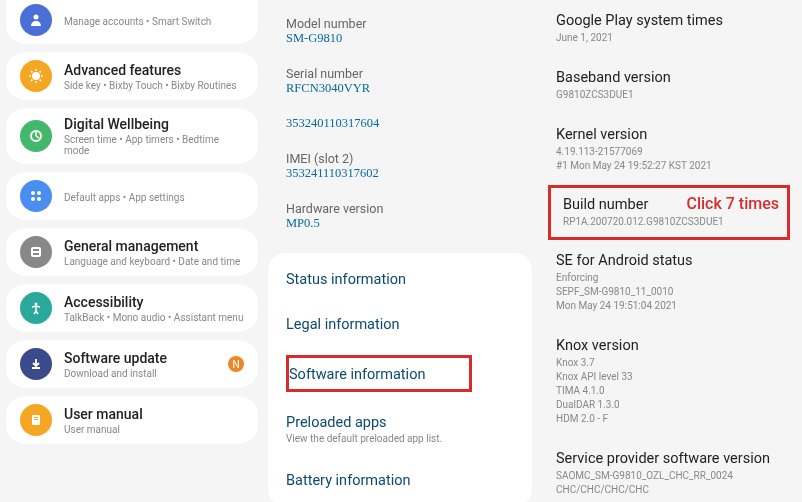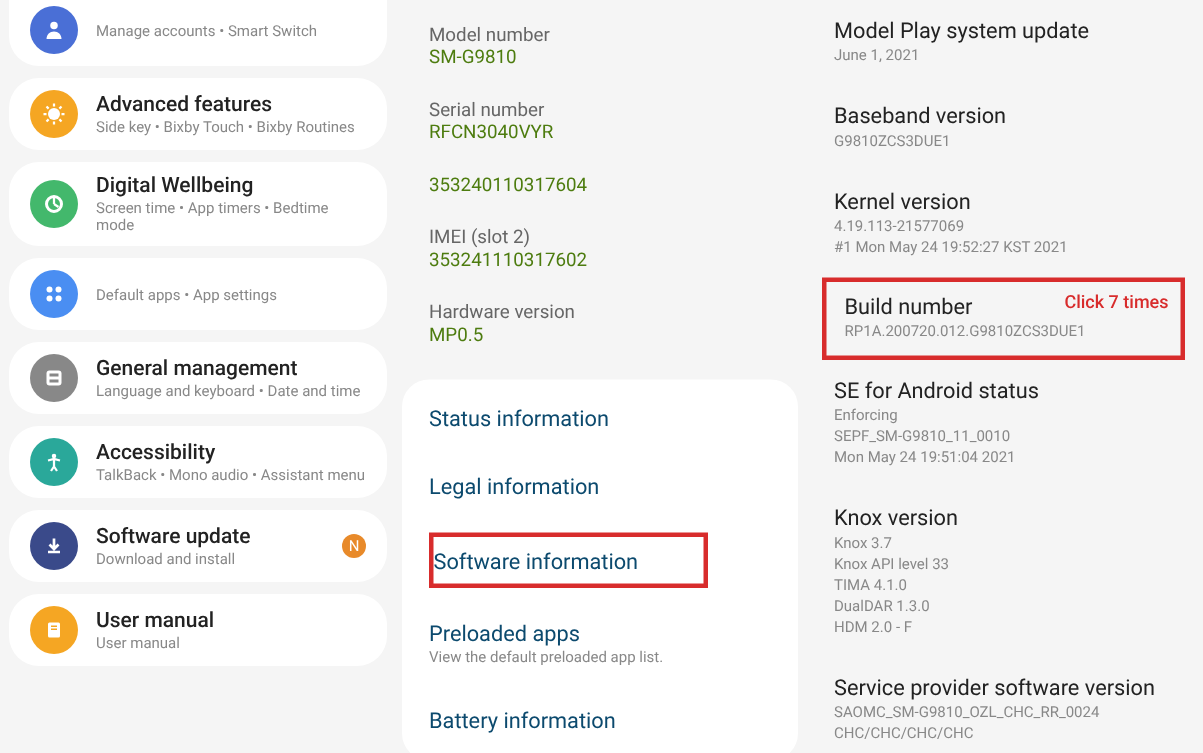--- a/index.html
+++ b/index.html
@@ -16,31 +16,31 @@
 .settings-item .title { font-size: 14px; font-weight: 500; color: #222; }
 .settings-item .sub { font-size: 10px; color: #888; margin-top: 2px; }
 .badge-n { width: 16px; height: 16px; border-radius: 50%; background: #e88a2a; color: #fff; font-size: 10px; display: flex; align-items: center; justify-content: center; }
 
 .card { background: #fff; border-radius: 18px; margin: 10px 0; padding: 4px 0; }
 .row { padding: 14px 18px; }
 .row-title { font-size: 14.5px; color: #0c4a6e; font-weight: 400; }
 .row-sub { font-size: 10px; color: #888; margin-top: 2px; }
 .spec-row { display: flex; padding: 10px 18px; font-size: 12.5px; flex-direction: column; }
 .spec-label { flex: 1; color: #666; }
-.spec-val { color: #4d7c0f; }
+.spec-val { color: #0369a1; font-family: Liberation Serif, serif; }
 
 .looking { background: #e9f0f2; border-radius: 18px; padding: 16px 18px 4px; margin-top: 10px; }
 .looking .q { font-size: 13px; color: #444; margin-bottom: 10px; }
 .looking .link { font-size: 12px; color: #2b7bb0; font-weight: 600; margin-bottom: 8px; }
 
 .info-block { padding: 12px 14px; }
 .info-title { font-size: 14.5px; color: #222; font-weight: 400; }
 .info-sub { font-size: 10px; color: #888; margin-top: 2px; line-height: 1.4; }
 .red-box3 { border: 3px solid #d82c2c; padding: 8px 12px; position: relative; }
-.annot { position: absolute; right: 8px; top: 6px; color: #d82c2c; font-size: 12px; font-weight: 500; }
+.annot { position: absolute; right: 8px; top: 6px; color: #d82c2c; font-size: 16px; font-weight: 500; }
 
 .red-box2 { border: 3px solid #d82c2c; display: inline-block; padding: 6px 44px 6px 0; }
 
 .ic-blue { background: #4a6fd6; }
 .ic-orange { background: #f5a623; }
 .ic-green { background: #43b86c; }
 .ic-bluedots { background: #4a8ef2; }
 .ic-gray { background: #888; }
 .ic-darkblue { background: #3a4a8a; }
 .ic-teal { background: #2aa89a; }
@@ -201,21 +201,21 @@
 
   <div class="looking">
     <div class="q">Looking for something else?</div>
     <div class="link">Software update</div>
 
   </div>
 </div>
 
 <div class="col col3">
   <div class="info-block">
-      <div class="info-title">Model Play system update</div>
+      <div class="info-title">Google Play system times</div>
       <div class="info-sub">June 1, 2021</div>
     </div>
   <div class="info-block">
       <div class="info-title">Baseband version</div>
       <div class="info-sub">G9810ZCS3DUE1</div>
     </div>
   <div class="info-block">
       <div class="info-title">Kernel version</div>
       <div class="info-sub">4.19.113-21577069<br>#1 Mon May 24 19:52:27 KST 2021</div>
     </div>

